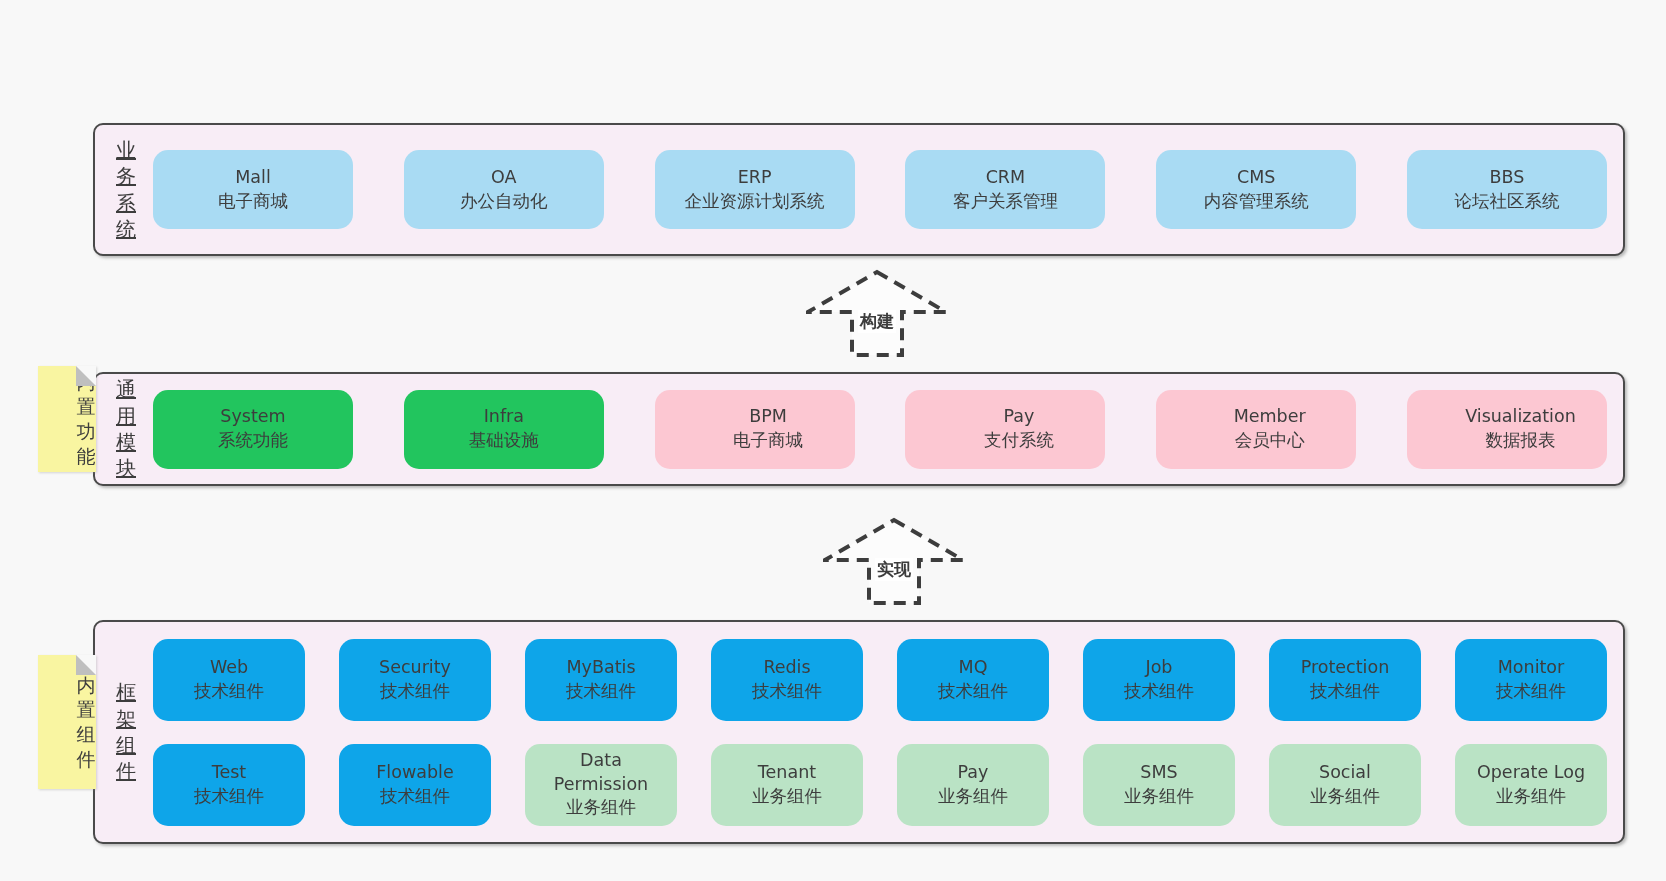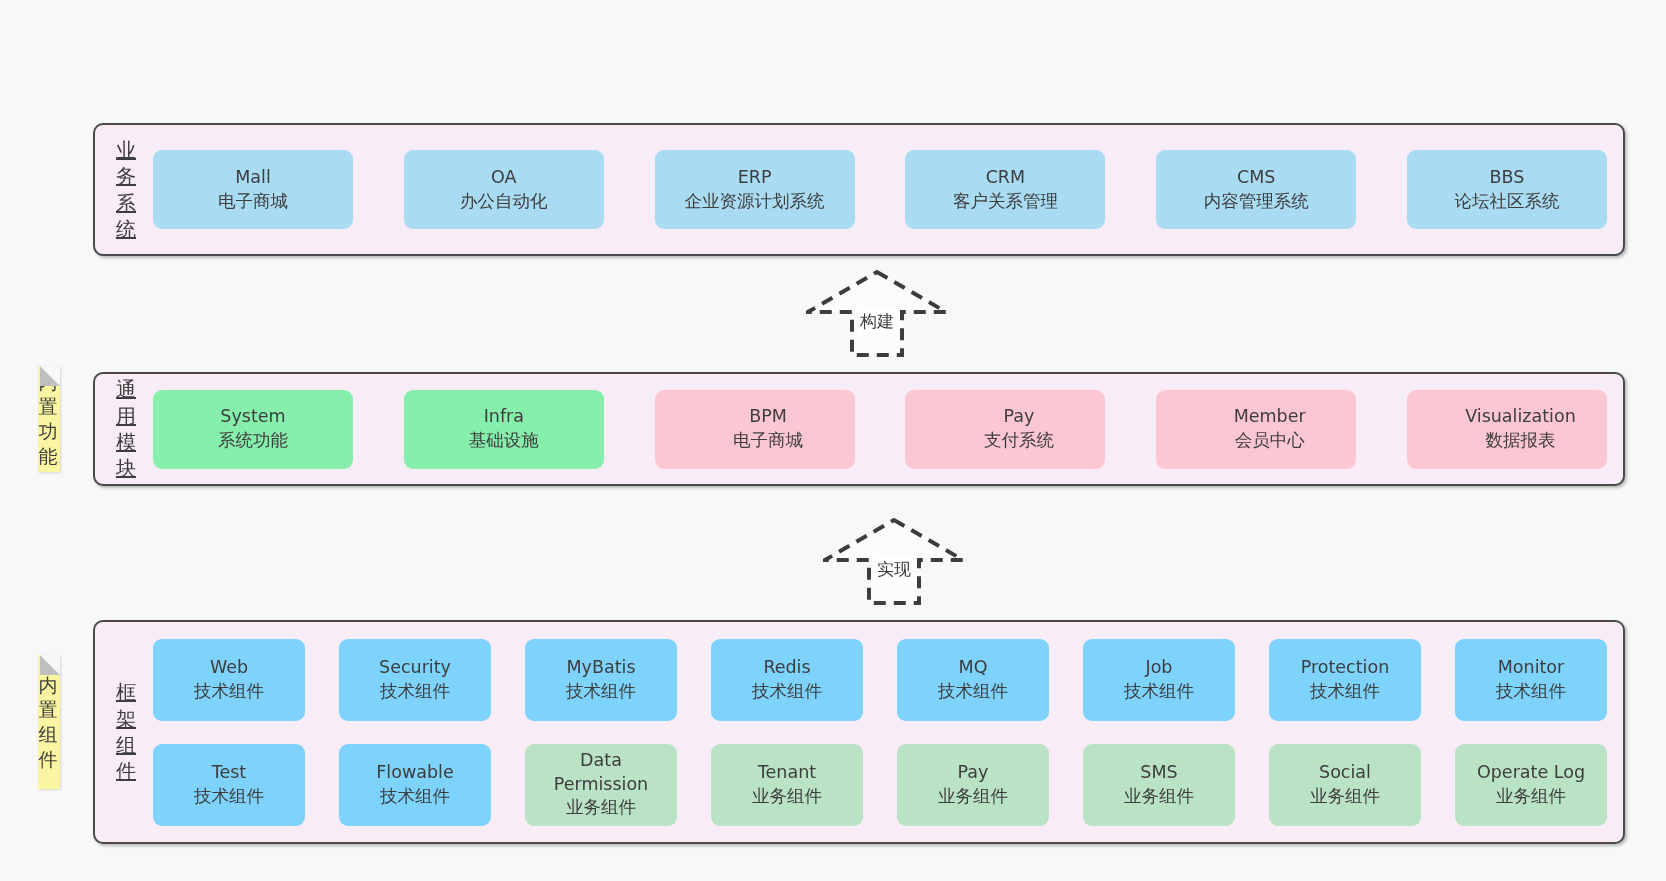--- a/index.html
+++ b/index.html
@@ -30,46 +30,46 @@
     display:flex; align-items:center; justify-content:space-between;
   }
   .boxes-col {
     position:absolute; left:58px; right:16px; top:0; bottom:0;
     display:flex; flex-direction:column; justify-content:center; gap:23px;
   }
   .boxes-row { display:flex; justify-content:space-between; }
 
   .box {
     display:flex; flex-direction:column; align-items:center; justify-content:center;
-    border-radius:9px; font-size:17.5px; line-height:1.35; text-align:center;
+    border-radius:15px; font-size:17.5px; line-height:1.35; text-align:center;
     box-sizing:border-box; padding:4px 13px;
   }
   .box.w6 { width:200px; height:79px; }
   .box.w8 { width:152px; height:82px; }
   .blue   { background:#a9dbf3; }
-  .red    { background:#86efac; }
+  .red    { background:#22c55e; }
   .pink   { background:#fcc7d2;padding-left:40px; }
-  .green  { background:#7dd3fc; }
+  .green  { background:#0ea5e9; }
   .lgreen { background:#bae3c5; }
 
   .sticky {
-    position:absolute; left:38px; width:22px; background:#f9f5a1; z-index:4;
-    display:flex; align-items:center; justify-content:flex-start;
+    position:absolute; left:38px; width:58px; background:#f9f5a1; z-index:4;
+    display:flex; align-items:center; justify-content:flex-end;
     box-shadow:1px 1px 2px rgba(150,150,150,.35);
   }
   #sticky-functions  { top:366px; height:106px; }
   #sticky-components { top:655px; height:134px; }
   .sticky::after {
     content:""; position:absolute; top:0; right:0; width:0; height:0;
     border-style:solid; border-width:10px;
     border-color:#f8f8f8 #f8f8f8 #bfbfbf #bfbfbf;
   }
   .sticky .vtext { width:20px; font-size:19px; line-height:1.3; }
 
-  .arrow { position:absolute; width:142px; height:90px; }
+  .arrow { position:absolute; width:142px; height:90px;font-weight:bold; }
   #arrow-build     { left:806px; top:268px; }
   #arrow-implement { left:823px; top:516px; }
   .arrow svg { display:block; width:100%; height:100%; }
   .arrow-path {
     fill:#fcfcfc; stroke:#3d3d3d; stroke-width:4; stroke-dasharray:12 8;
   }
   .arrow-label {
     position:absolute; left:50%; top:42px; transform:translateX(-50%);
     background:#ffffff; padding:0 2px; font-size:17px; white-space:nowrap;
   }

